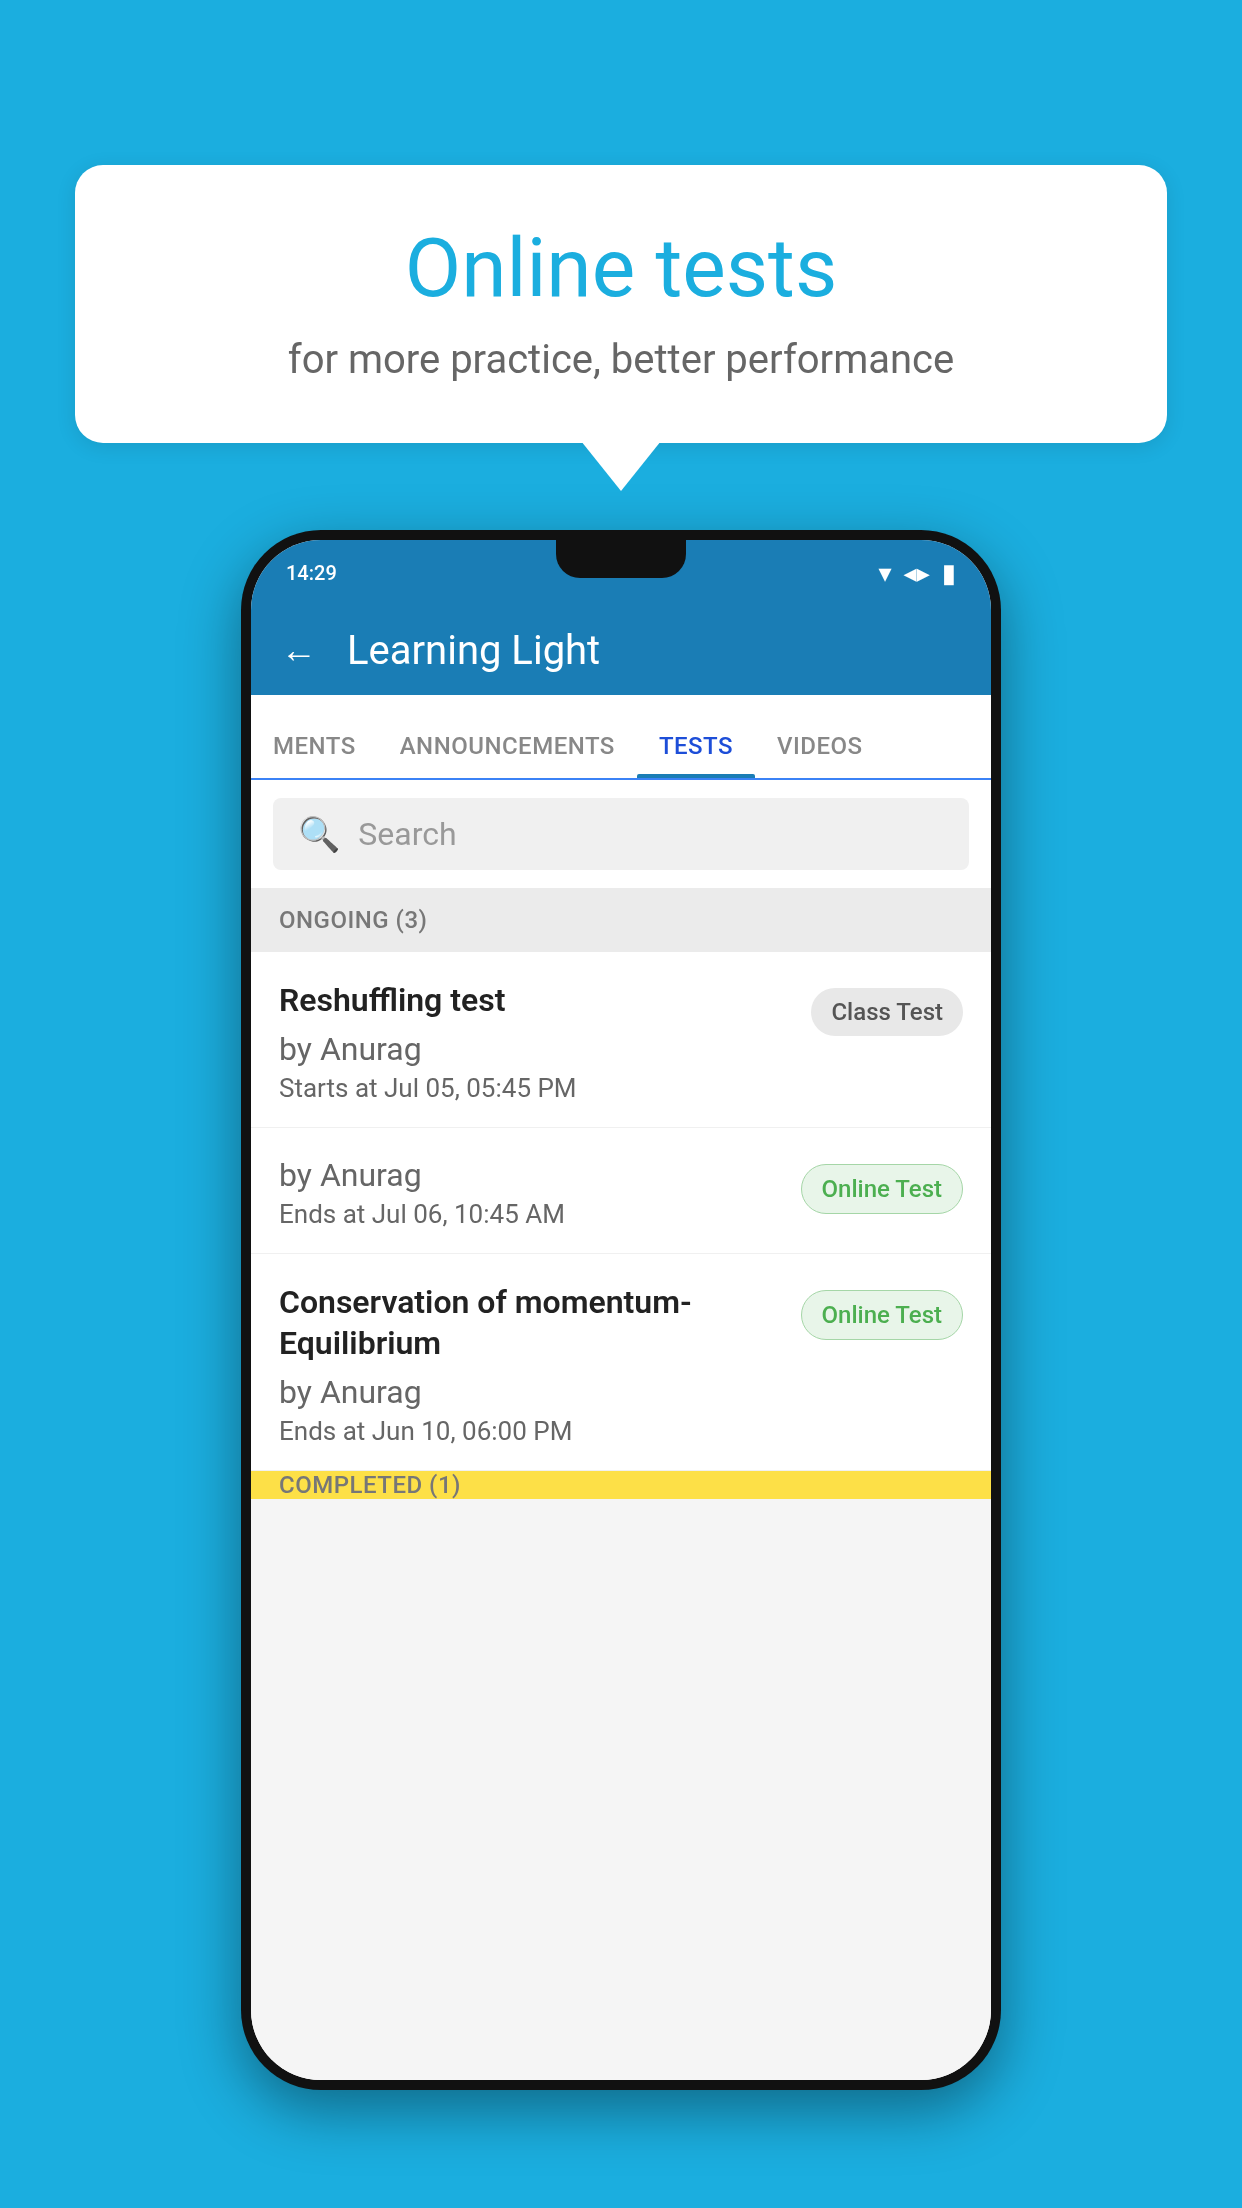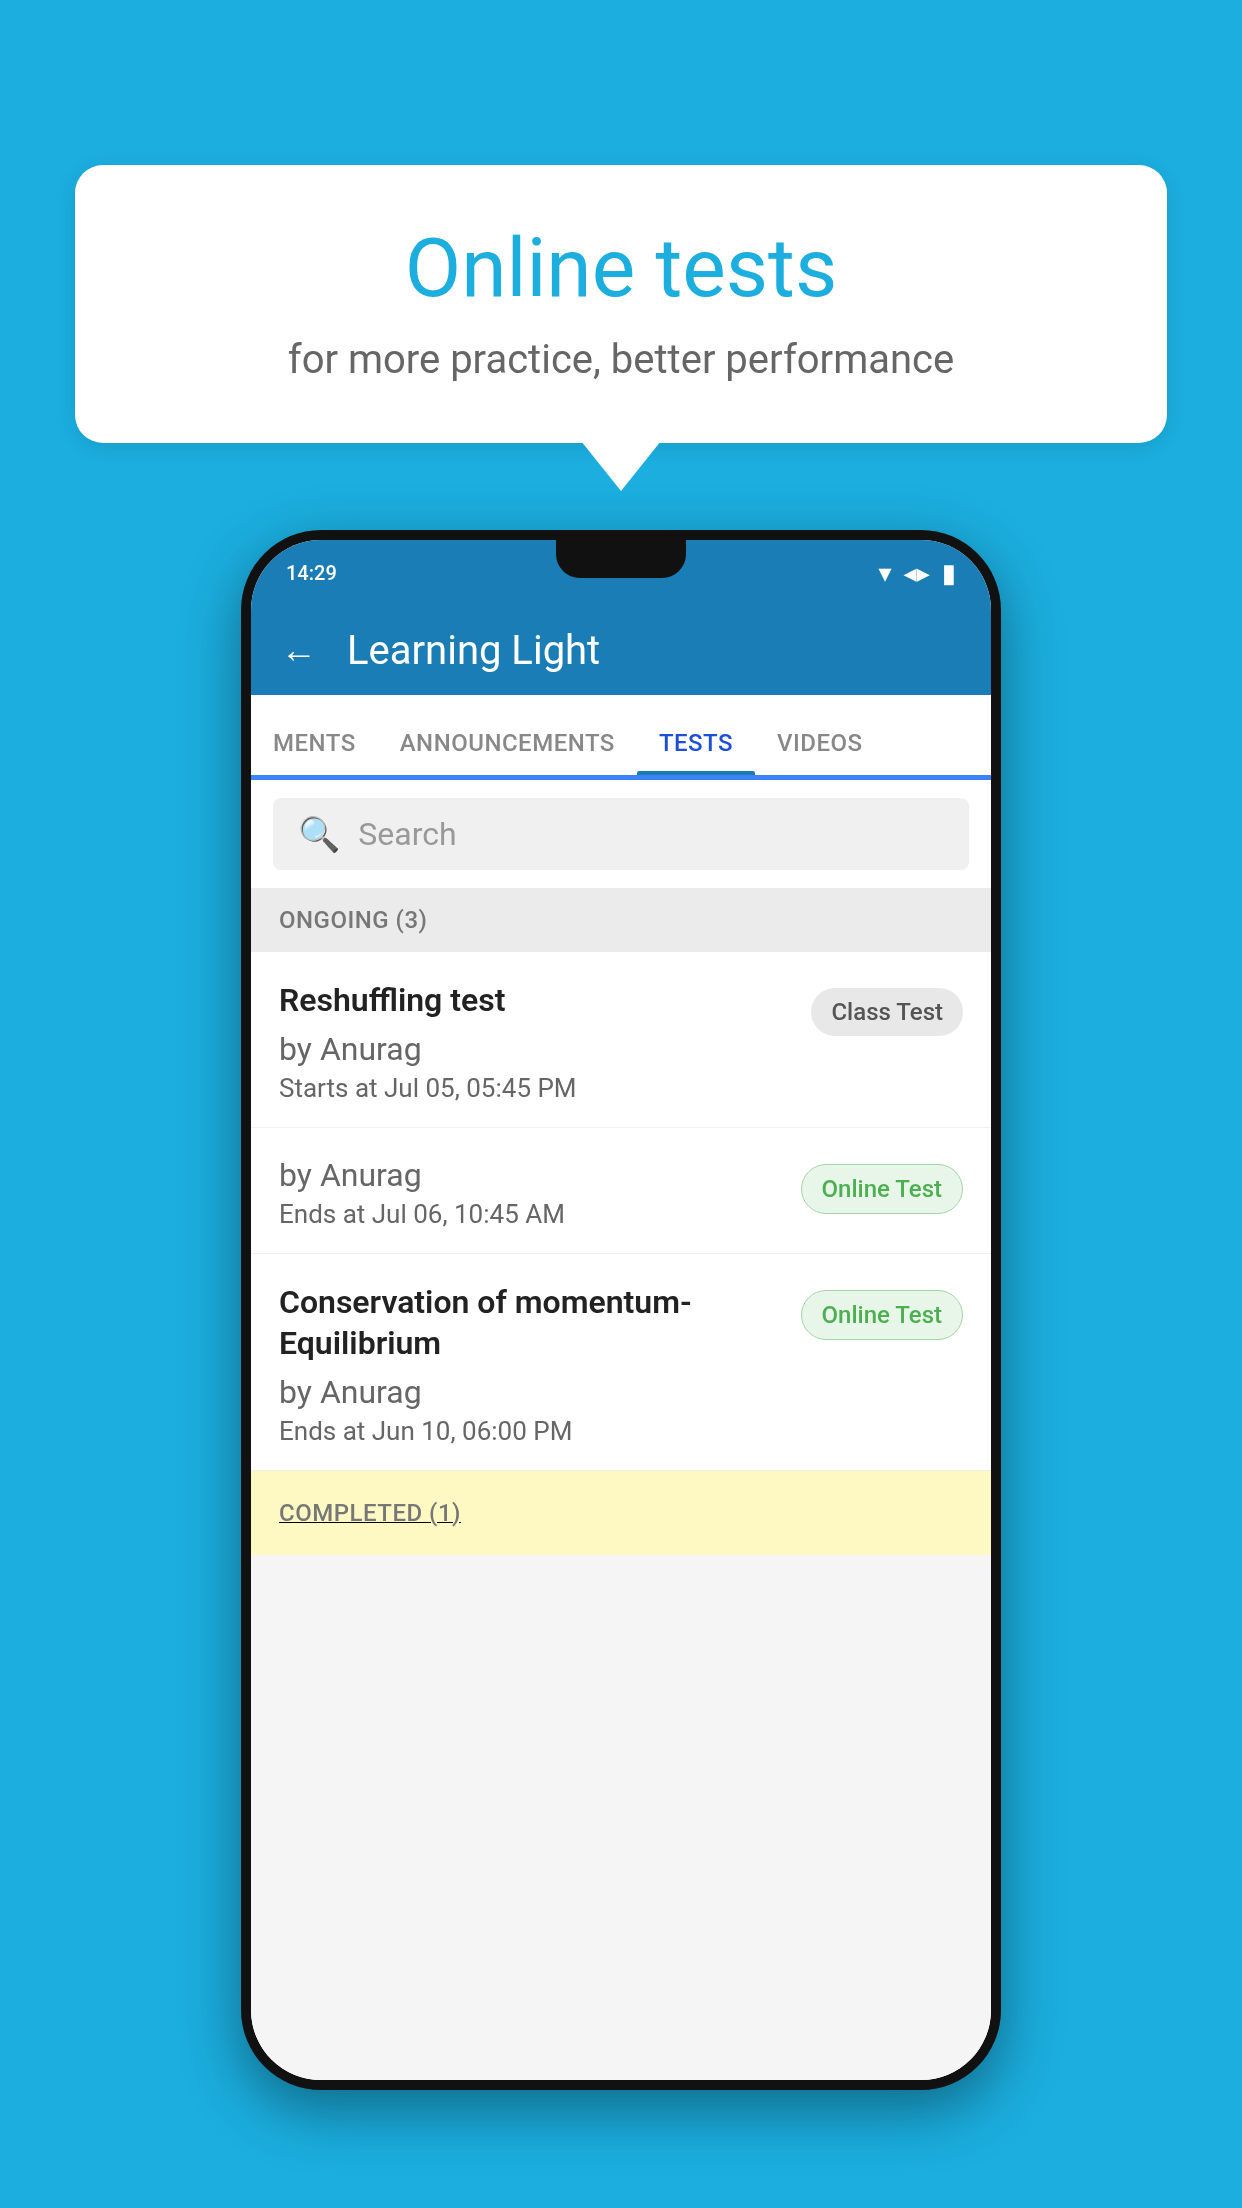--- a/index.html
+++ b/index.html
@@ -117,21 +117,21 @@
       font-size: 40px;
       font-weight: 400;
     }
 
     
     .tabs-bar {
       background: white;
       height: 85px;
       display: flex;
       align-items: flex-end;
-      border-bottom: 5px solid #3b82f6;
+      border-bottom: 2px solid #3b82f6;
     }
     .tab-item {
       padding: 0 22px 18px;
       font-size: 24px;
       color: #888;
       font-weight: 500;
       letter-spacing: 0.5px;
       position: relative;
       cursor: pointer;
     }
@@ -236,23 +236,22 @@
       color: #555;
     }
     .badge-online {
       background: #e8f5e9;
       color: #4caf50;
       border: 1.5px solid #a5d6a7;
     }
 
     
     .completed-header {
-      background: #fef9c3;
-      padding: 28px 28px;
-      text-decoration: underline;
+      background: #fde047;
+      padding: 0 28px;
     }
     .completed-title {
       font-size: 24px;
       color: #777;
       font-weight: 500;
       letter-spacing: 0.5px;
     }
 
     
     .phone-screen {

